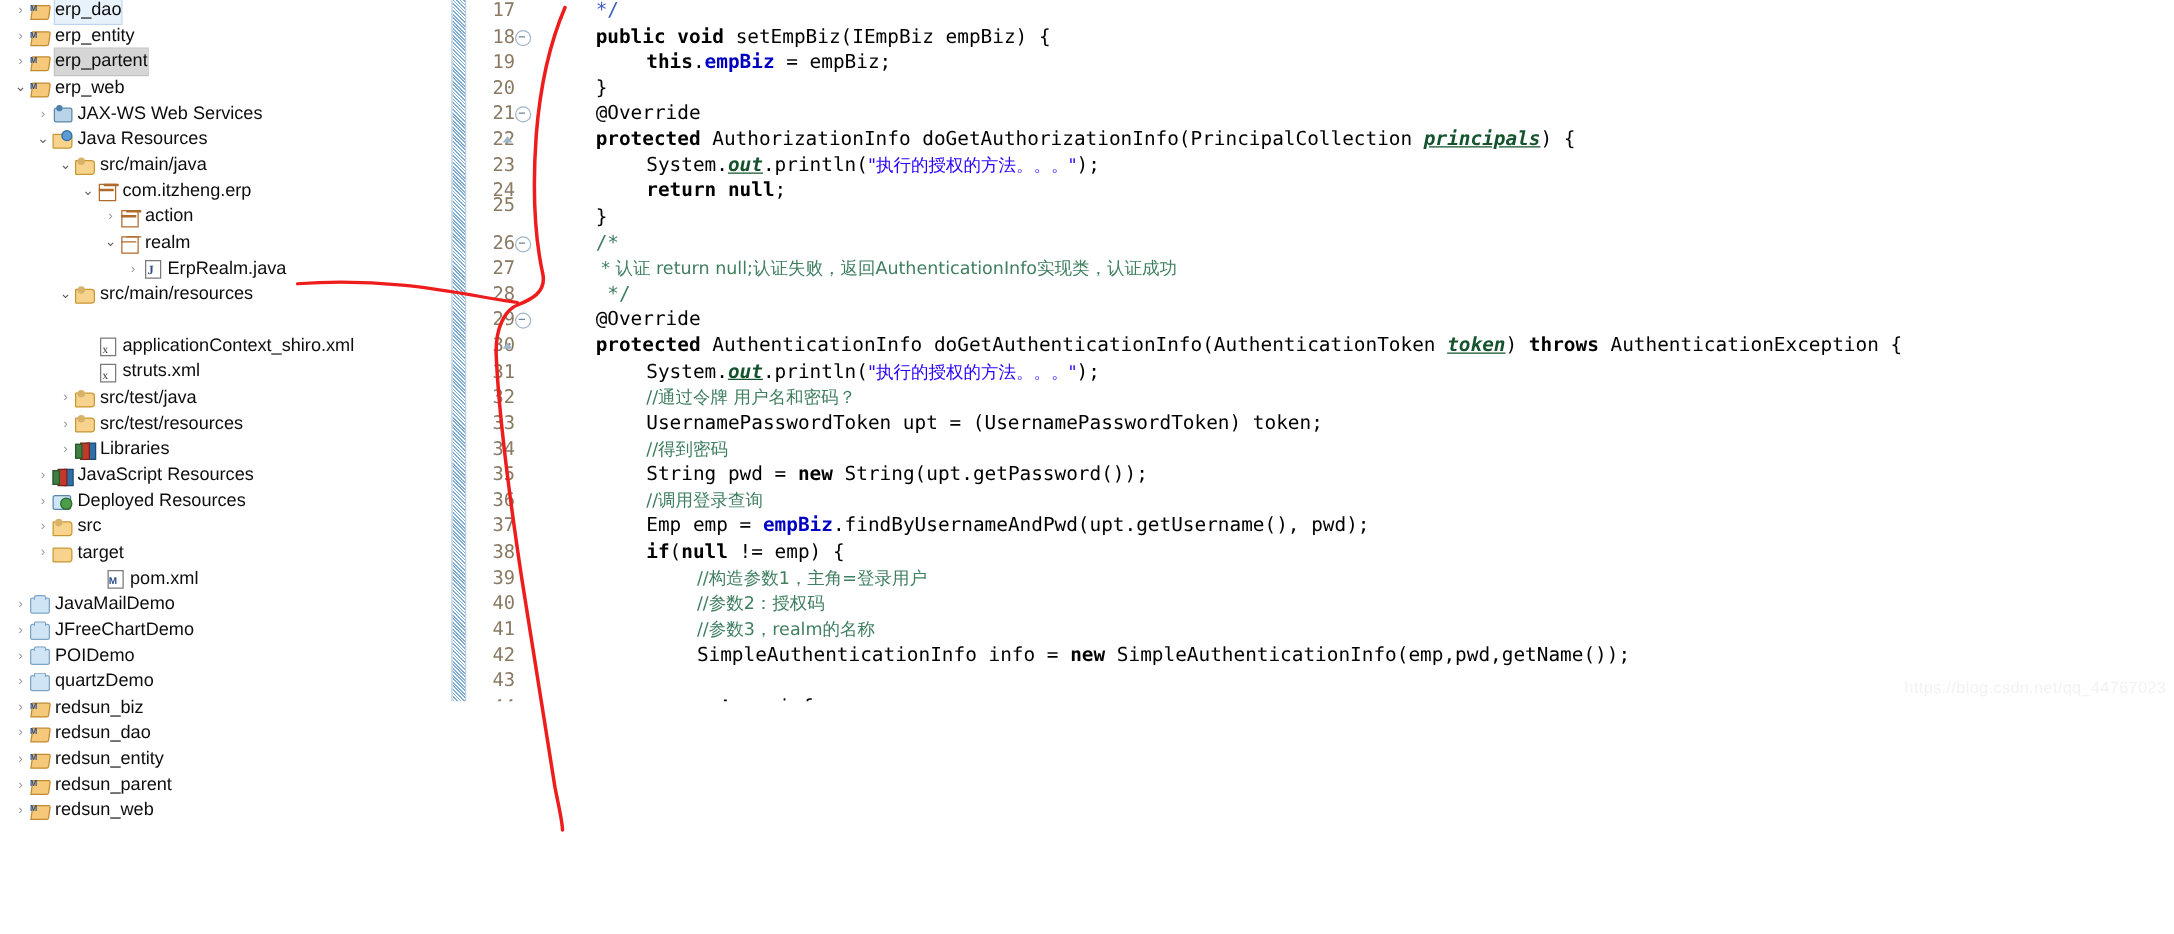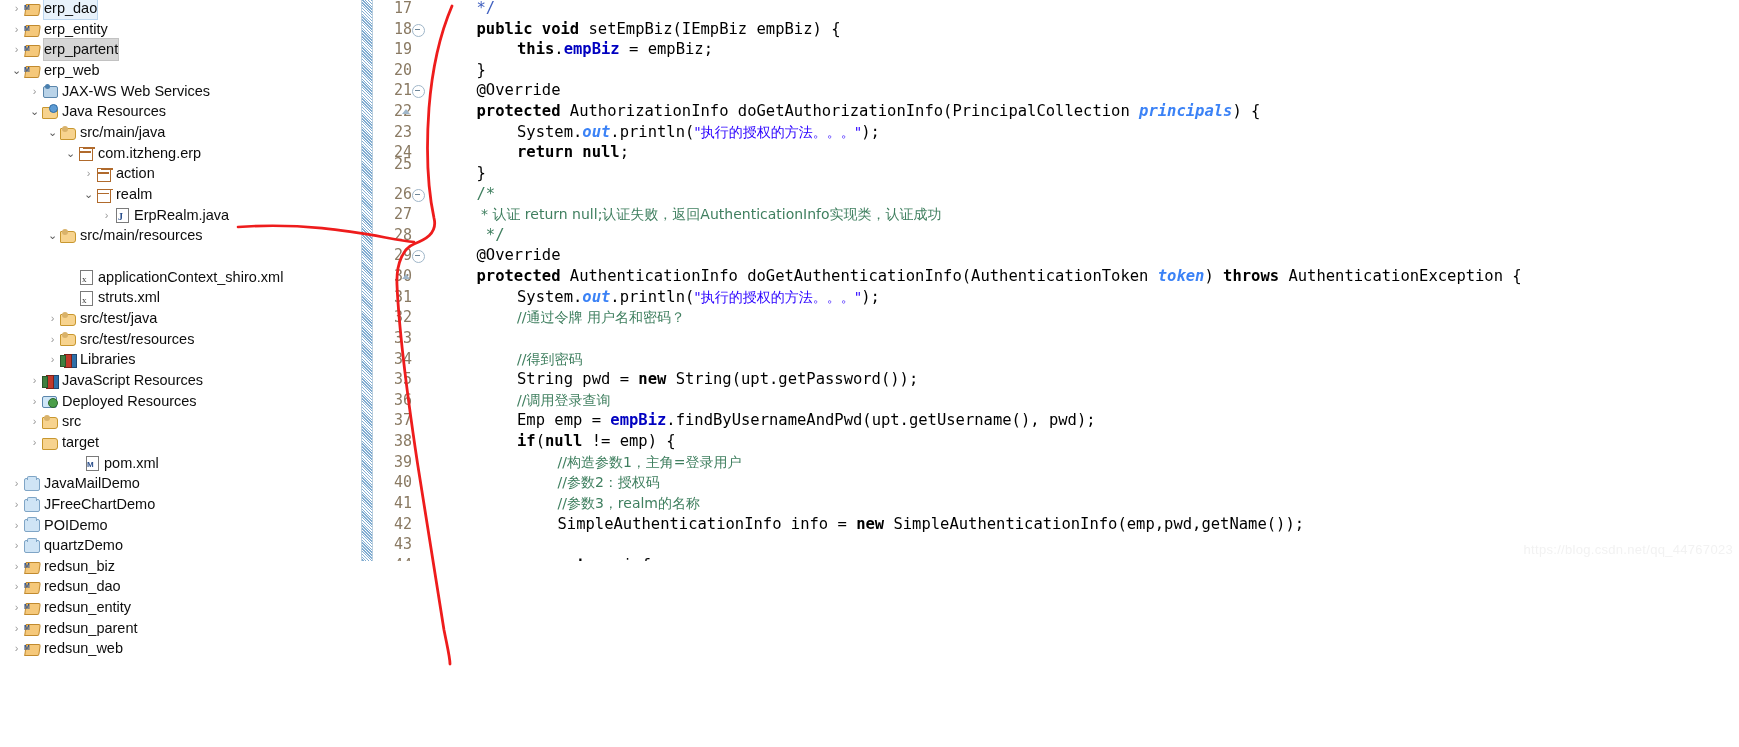--- a/index.html
+++ b/index.html
@@ -167,21 +167,21 @@
     position:absolute;left:0;height:20.6px;line-height:20.6px;
     white-space:pre;font-size:15.5px;
     font-family:"DejaVu Sans Mono","Liberation Mono",monospace;
     color:#000;
   }
   .kw{color:#000000;font-weight:bold;}
   .cm{color:#3f7f5f;}
   .jd{color:#3f5fbf;}
   .str{color:#2a00ff;}
   .fld{color:#0000c0;font-weight:bold;}
-  .sfld{color:#3b82f6;font-style:italic;font-weight:bold;}
+  .sfld{color:#14532d;font-style:italic;font-weight:bold;text-decoration:underline;}
   .plain{color:#000;}
   .cmt-cn{font-family:"DejaVu Sans","Liberation Sans",sans-serif;font-size:14px;}
 
   #caret{
     position:absolute;left:76px;top:645px;width:1.5px;height:17px;background:#000;
   }
   #watermark{
     position:absolute;right:6px;bottom:4px;font-size:13px;color:#f2f2f2;
     font-family:"Liberation Sans",sans-serif;letter-spacing:.3px;
     white-space:nowrap;
@@ -404,20 +404,21 @@
         <div class="cl" style="top: 121.72px; left: 81px;"><span class="plain">System.</span><span class="sfld">out</span><span class="plain">.println(</span><span class="str cmt-cn">"执行的授权的方法。。。"</span><span class="plain">);</span></div>
         <div class="cl" style="top: 142.34px; left: 81px;"><span class="kw">return </span><span class="kw">null</span><span class="plain">;</span></div>
         <div class="cl" style="top: 162.96px; left: 40.5px;"><span class="plain">}</span></div>
         <div class="cl" style="top: 183.58px; left: 40.5px;"><span class="cm">/*</span></div>
         <div class="cl" style="top: 204.2px; left: 40.5px;"><span class="cm cmt-cn"> * 认证 return null;认证失败，返回AuthenticationInfo实现类，认证成功</span></div>
         <div class="cl" style="top: 224.82px; left: 40.5px;"><span class="cm"> */</span></div>
         <div class="cl" style="top: 245.44px; left: 40.5px;"><span class="plain">@Override</span></div>
         <div class="cl" style="top: 266.06px; left: 40.5px;"><span class="kw">protected </span><span class="plain">AuthenticationInfo doGetAuthenticationInfo(AuthenticationToken </span><span class="sfld">token</span><span class="plain">) </span><span class="kw">throws </span><span class="plain">AuthenticationException {</span></div>
         <div class="cl" style="top: 286.68px; left: 81px;"><span class="plain">System.</span><span class="sfld">out</span><span class="plain">.println(</span><span class="str cmt-cn">"执行的授权的方法。。。"</span><span class="plain">);</span></div>
         <div class="cl" style="top: 307.3px; left: 81px;"><span class="cm cmt-cn">//通过令牌 用户名和密码？</span></div>
+        <div class="cl" style="top: 327.92px; left: 81px;"><span class="plain">UsernamePasswordToken upt = (UsernamePasswordToken) token;</span></div>
         <div class="cl" style="top: 348.54px; left: 81px;"><span class="cm cmt-cn">//得到密码</span></div>
         <div class="cl" style="top: 369.16px; left: 81px;"><span class="plain">String pwd = </span><span class="kw">new </span><span class="plain">String(upt.getPassword());</span></div>
         <div class="cl" style="top: 389.78px; left: 81px;"><span class="cm cmt-cn">//调用登录查询</span></div>
         <div class="cl" style="top: 410.4px; left: 81px;"><span class="plain">Emp emp = </span><span class="fld">empBiz</span><span class="plain">.findByUsernameAndPwd(upt.getUsername(), pwd);</span></div>
         <div class="cl" style="top: 431.02px; left: 81px;"><span class="kw">if</span><span class="plain">(</span><span class="kw">null </span><span class="plain">!= emp) {</span></div>
         <div class="cl" style="top: 451.64px; left: 121.5px;"><span class="cm cmt-cn">//构造参数1，主角=登录用户</span></div>
         <div class="cl" style="top: 472.26px; left: 121.5px;"><span class="cm cmt-cn">//参数2：授权码</span></div>
         <div class="cl" style="top: 492.88px; left: 121.5px;"><span class="cm cmt-cn">//参数3，realm的名称</span></div>
         <div class="cl" style="top: 513.5px; left: 121.5px;"><span class="plain">SimpleAuthenticationInfo info = </span><span class="kw">new </span><span class="plain">SimpleAuthenticationInfo(emp,pwd,getName());</span></div>
         <div class="cl" style="top: 534.12px; left: 0px;"></div>

